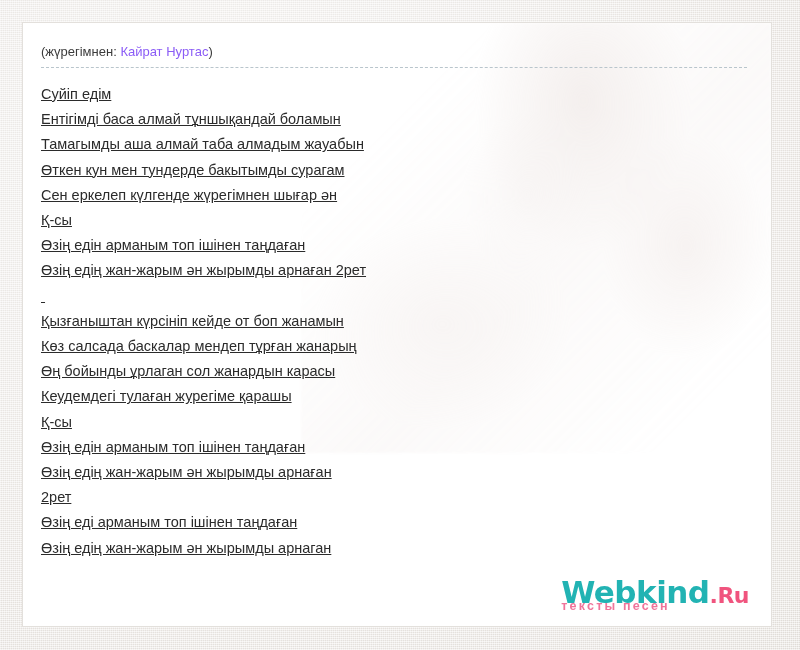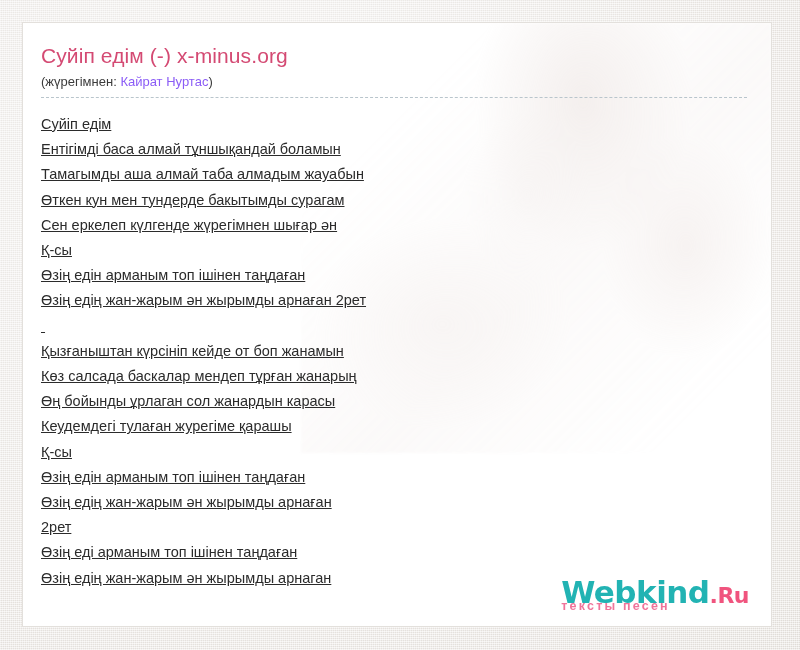--- a/index.html
+++ b/index.html
@@ -130,21 +130,20 @@
 <body>
 
 <div id="page-backdrop"></div>
 
 <div id="content-panel">
 
   <div id="background-photo"></div>
 
   <div id="panel-inner">
 
-    <h1 id="song-title">Суйіп едім (-) x-minus.org</h1>
 
     <div id="artist-line"><span>(жүрегімнен: </span><a href="#" id="artist-link">Кайрат Нуртас</a><span>)</span></div>
 
     <div id="lyrics-block"><div class="lyric-line">Суйіп едім</div><div class="lyric-line">Ентігімді баса алмай тұншықандай боламын</div><div class="lyric-line">Тамагымды аша алмай таба алмадым жауабын</div><div class="lyric-line">Өткен кун мен тундерде бакытымды сурагам</div><div class="lyric-line">Сен еркелеп күлгенде жүрегімнен шығар ән</div><div class="lyric-line">Қ-сы</div><div class="lyric-line">Өзің едін арманым топ ішінен таңдаған</div><div class="lyric-line">Өзің едің жан-жарым ән жырымды арнаған 2рет</div><div class="lyric-line blank">&nbsp;</div><div class="lyric-line">Қызғаныштан күрсініп кейде от боп жанамын</div><div class="lyric-line">Көз салсада баскалар мендеп тұрған жанарың</div><div class="lyric-line">Өң бойынды ұрлаган сол жанардын карасы</div><div class="lyric-line">Кеудемдегі тулаған журегіме қарашы</div><div class="lyric-line">Қ-сы</div><div class="lyric-line">Өзің едін арманым топ ішінен таңдаған</div><div class="lyric-line">Өзің едің жан-жарым ән жырымды арнаған</div><div class="lyric-line">2рет</div><div class="lyric-line">Өзің еді арманым топ ішінен таңдаған</div><div class="lyric-line">Өзің едің жан-жарым ән жырымды арнаган</div></div>
 
   </div>
 
   <div id="site-logo">
     <div id="logo-wordmark"><span class="logo-main">Webkind</span><span class="logo-tld">.Ru</span></div>
     <div id="logo-tagline">тексты песен</div>

